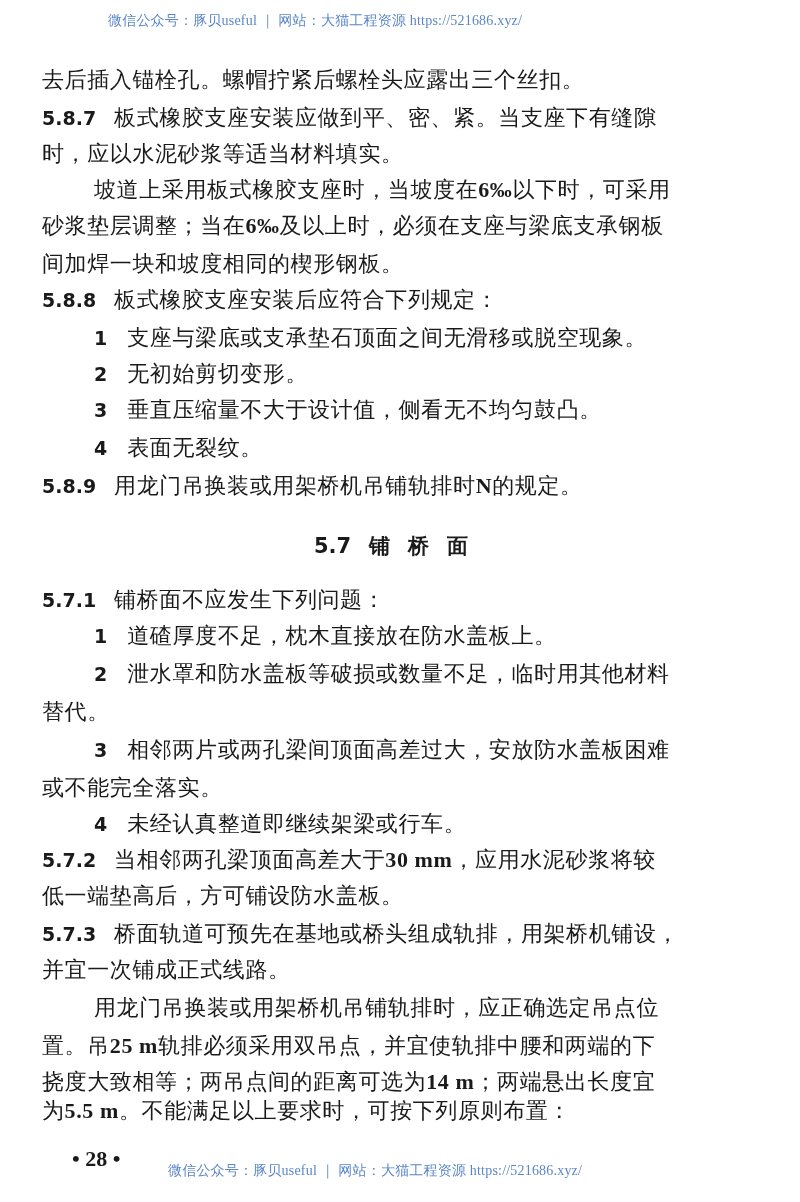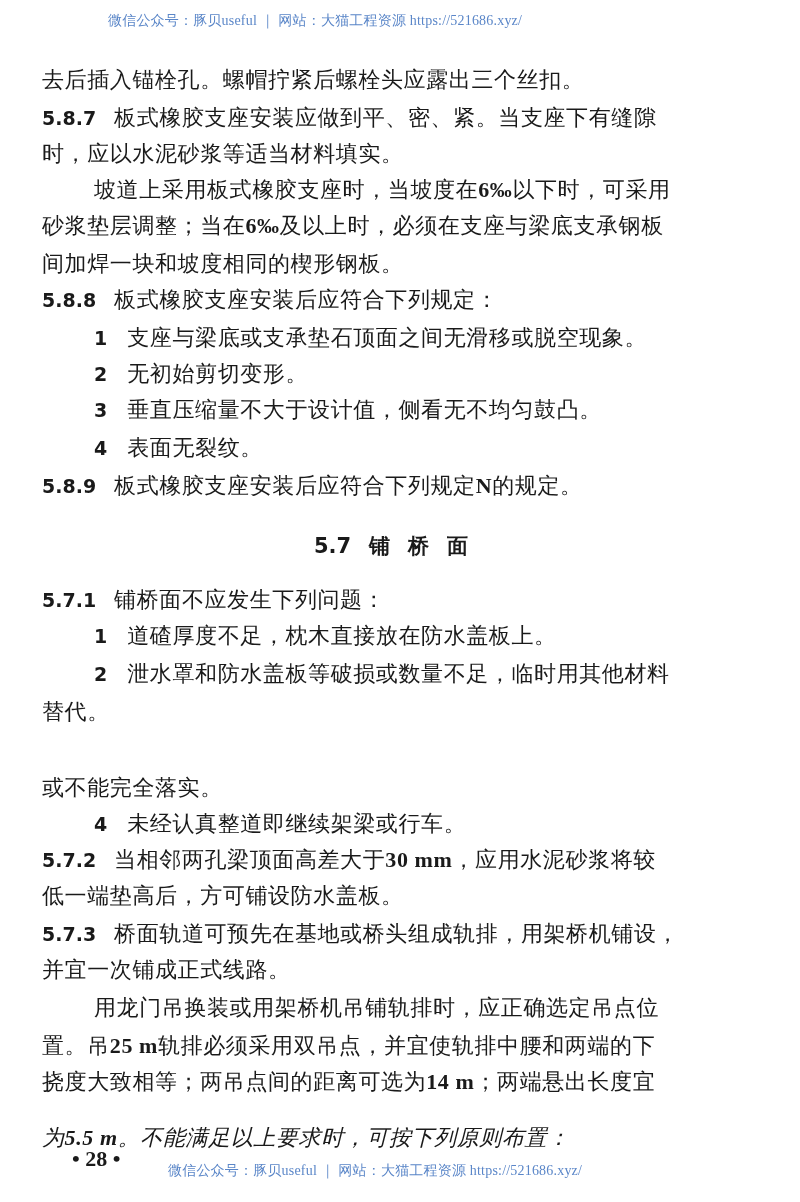--- a/index.html
+++ b/index.html
@@ -107,37 +107,40 @@
     <span class="num">2</span><span>无初始剪切变形。</span>
   </div>
   <div class="line item" style="top:396px;">
     <span class="num">3</span><span>垂直压缩量不大于设计值，侧看无不均匀鼓凸。</span>
   </div>
   <div class="line item" style="top:434px;">
     <span class="num">4</span><span>表面无裂纹。</span>
   </div>
 
   <div class="line" style="top:472px;">
-    <span class="num">5.8.9</span><span>板式橡胶支座安装后应符合下列规定</span><span class="b">N</span><span>的规定。</span>
+    <span class="num">5.8.9</span><span>用龙门吊换装或用架桥机吊铺轨排时</span><span class="b">N</span><span>的规定。</span>
   </div>
 
   <div class="section-title">
     <span>5.7</span><span class="t">铺桥面</span>
   </div>
 
   <div class="line" style="top:586px;">
     <span class="num">5.7.1</span><span>铺桥面不应发生下列问题：</span>
   </div>
   <div class="line item" style="top:622px;">
     <span class="num">1</span><span>道碴厚度不足，枕木直接放在防水盖板上。</span>
   </div>
   <div class="line item" style="top:660px;">
     <span class="num">2</span><span>泄水罩和防水盖板等破损或数量不足，临时用其他材料</span>
   </div>
   <div class="line" style="top:698px;">替代。</div>
+  <div class="line item" style="top:736px;">
+    <span class="num">3</span><span>相邻两片或两孔梁间顶面高差过大，安放防水盖板困难</span>
+  </div>
   <div class="line" style="top:774px;">或不能完全落实。</div>
   <div class="line item" style="top:810px;">
     <span class="num">4</span><span>未经认真整道即继续架梁或行车。</span>
   </div>
 
   <div class="line" style="top:846px;">
     <span class="num">5.7.2</span><span>当相邻两孔梁顶面高差大于</span><span class="b">30 mm</span><span>，应用水泥砂浆将较</span>
   </div>
   <div class="line" style="top:882px;">低一端垫高后，方可铺设防水盖板。</div>
 
@@ -145,20 +148,20 @@
     <span class="num">5.7.3</span><span>桥面轨道可预先在基地或桥头组成轨排，用架桥机铺设，</span>
   </div>
   <div class="line" style="top:956px;">并宜一次铺成正式线路。</div>
   <div class="line indent" style="top:994px;">用龙门吊换装或用架桥机吊铺轨排时，应正确选定吊点位</div>
   <div class="line" style="top:1032px;">
     <span>置。吊</span><span class="b">25 m</span><span>轨排必须采用双吊点，并宜使轨排中腰和两端的下</span>
   </div>
   <div class="line" style="top:1068px;">
     <span>挠度大致相等；两吊点间的距离可选为</span><span class="b">14 m</span><span>；两端悬出长度宜</span>
   </div>
-  <div class="line" style="top:1124px;font-style:italic;">
+  <div class="line" style="top:1097px;">
     <span>为</span><span class="b">5.5 m</span><span>。不能满足以上要求时，可按下列原则布置：</span>
   </div>
 
   <div class="page-number">• 28 •</div>
   <div class="watermark wm-bottom" style="left:168px;">微信公众号：豚贝useful ｜ 网站：大猫工程资源 https://521686.xyz/</div>
 
 </div>
 
 </body></html>

